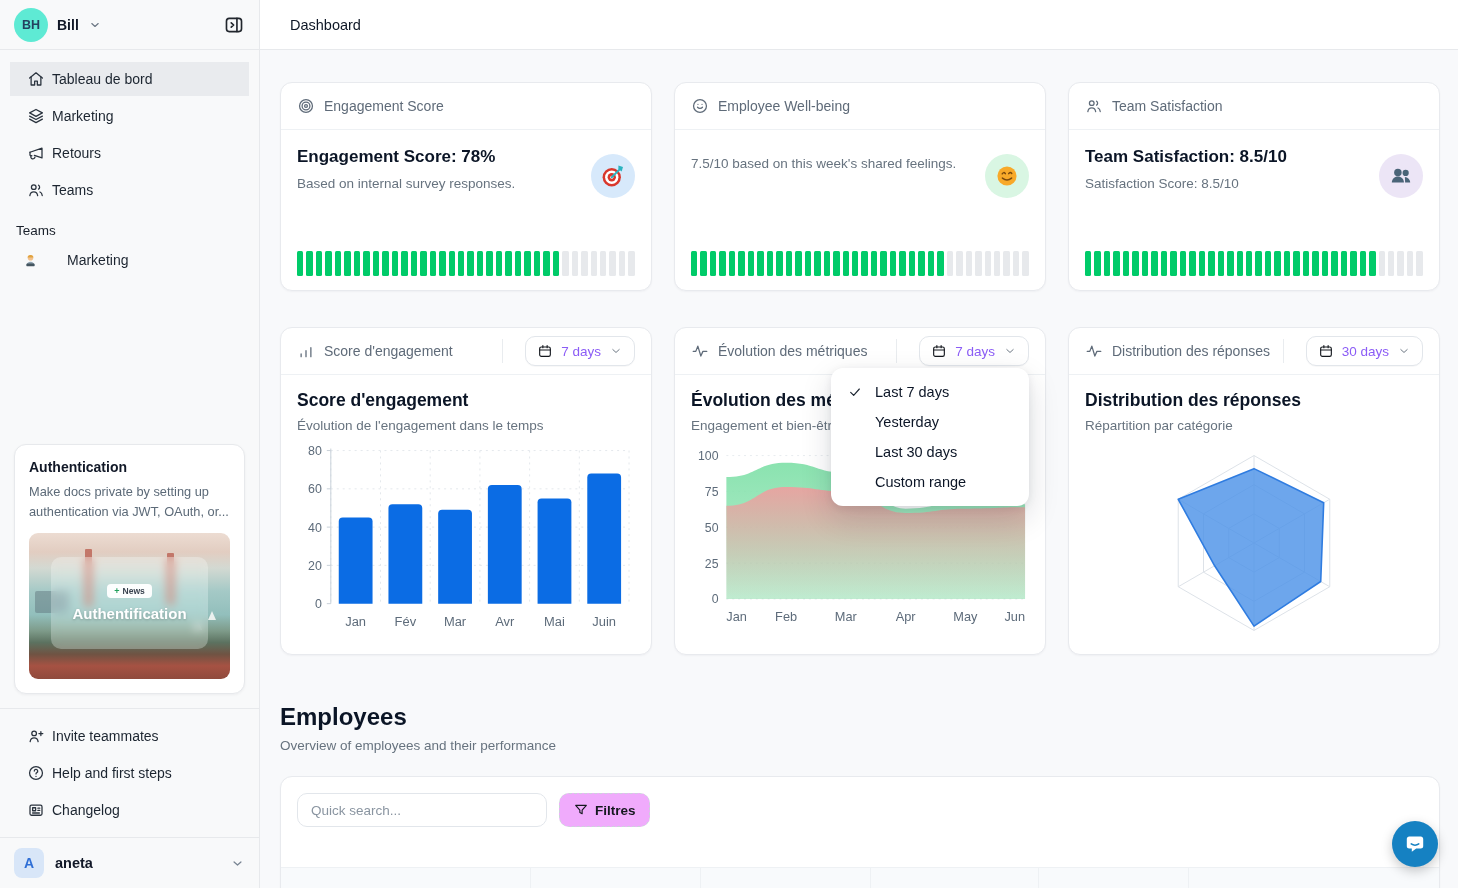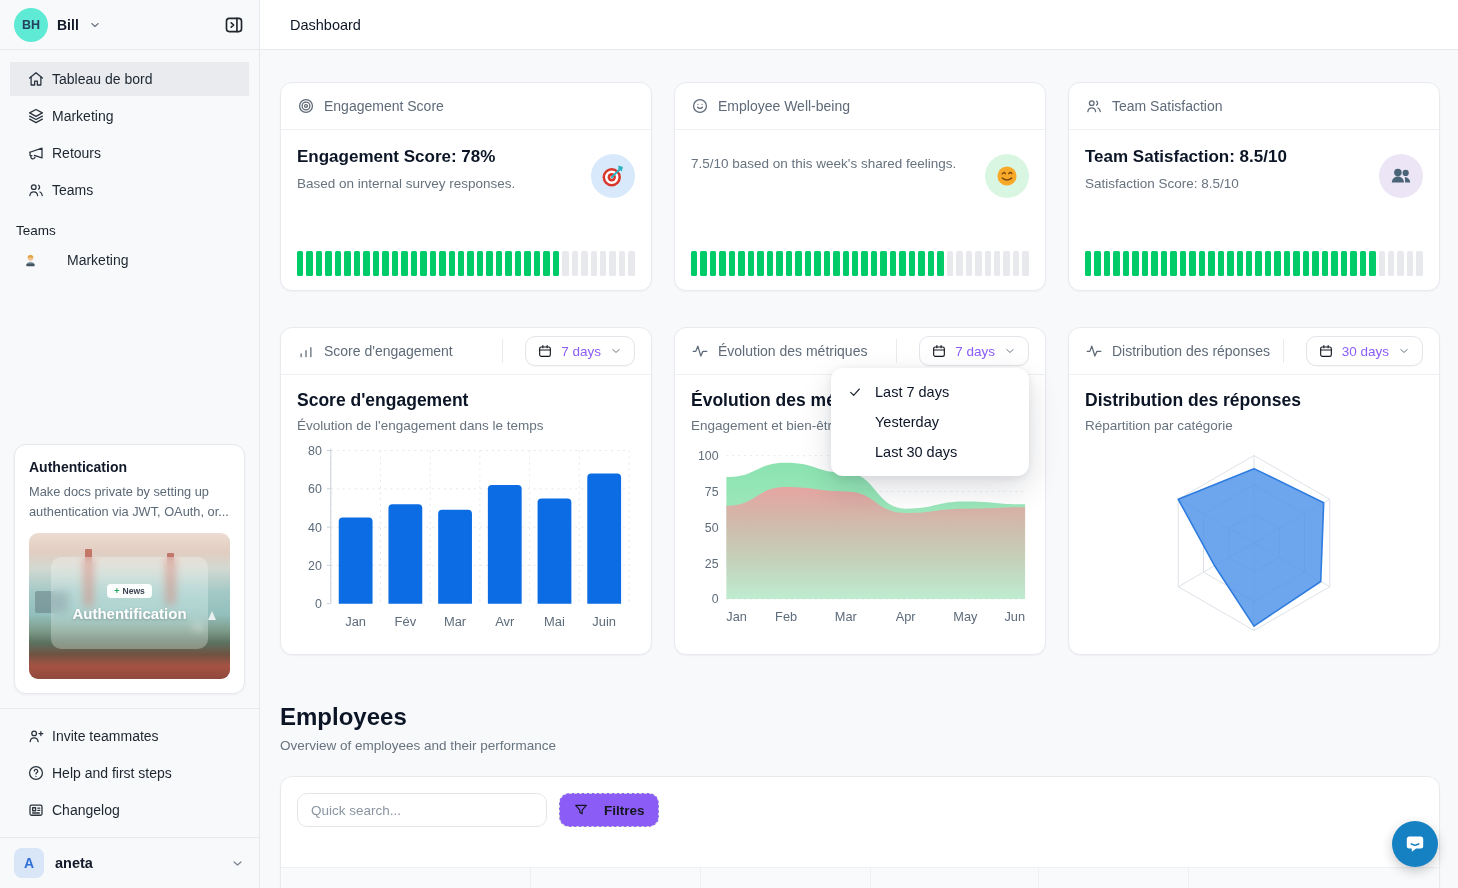--- a/index.html
+++ b/index.html
@@ -73,21 +73,21 @@
     box-shadow:0 12px 32px rgba(15,23,42,.14), 0 2px 8px rgba(15,23,42,.08); }
   .menu-item { display:flex; align-items:center; gap:10px; padding:7px 16px; font-size:14.5px; color:#0b1526; cursor:pointer; }
   .menu-item .check { width:18px; color:#1b2430; display:inline-flex; }
 
   .emp-title { margin-top:48px; font-size:24px; font-weight:bold; color:#0b1526; }
   .emp-sub { margin-top:7px; font-size:13.5px; color:#67737f; }
   .emp-card { margin-top:23px; overflow:hidden; }
   .toolbar { display:flex; gap:12px; padding:16px; }
   .search-input { width:250px; height:34px; border:1px solid #e2e6eb; border-radius:10px; padding:16px 13px; font-size:13.5px; color:#4d7c0f; background:#fff; outline:none; font-family:inherit; }
   .search-input::placeholder { color:#8a95a1; }
-  .filters-btn { display:flex; align-items:center; gap:15px; border:1.5px dashed #ccd3db; border-radius:10px; padding:0 13px; height:34px; font-size:13.5px; font-weight:bold; color:#14181e; background:#8b5cf6; cursor:pointer; }
+  .filters-btn { display:flex; align-items:center; gap:6px; border:1.5px dashed #ccd3db; border-radius:10px; padding:0 13px; height:34px; font-size:13.5px; font-weight:bold; color:#14181e; background:#f0abfc; cursor:pointer; }
   .table-header { display:grid; grid-template-columns:250px 170px 170px 168px 150px 1fr; background:#f8fafc; border-top:1px solid #eef1f4; margin-top:24px; }
   .th { display:flex; align-items:center; gap:9px; padding:0 16px; height:52px; font-size:14px; color:#5a6673; border-right:1px solid #eef1f4; cursor:pointer; }
   .th:last-child { border-right:none; }
 
   .intercom { position:absolute; right:20px; bottom:21px; width:46px; height:46px; border-radius:50%; background:#1581c2; display:flex; align-items:center; justify-content:center; box-shadow:0 4px 12px rgba(0,0,0,.22); cursor:pointer; z-index:50; }
 </style>
 </head>
 <body>
 
 <div class="app">
@@ -567,20 +567,24 @@
                 <span>Last 7 days</span>
               </div>
               <div class="menu-item">
                 <span class="check"></span>
                 <span>Yesterday</span>
               </div>
               <div class="menu-item">
                 <span class="check"></span>
                 <span>Last 30 days</span>
               </div>
+              <div class="menu-item">
+                <span class="check"></span>
+                <span>Custom range</span>
+              </div>
             </div>
         </div>
 
         <div class="card chart-card">
           <div class="card-header">
             <span class="icn" id="cc2-icon">
                 <svg width="18" height="18" viewBox="0 0 24 24" fill="none" stroke="currentColor" stroke-width="1.7" stroke-linecap="round" stroke-linejoin="round">
                   <path d="M3 12.5h3.4l2.7-7 4 13.2 2.8-6.2H21"></path>
                 </svg>
               </span>

